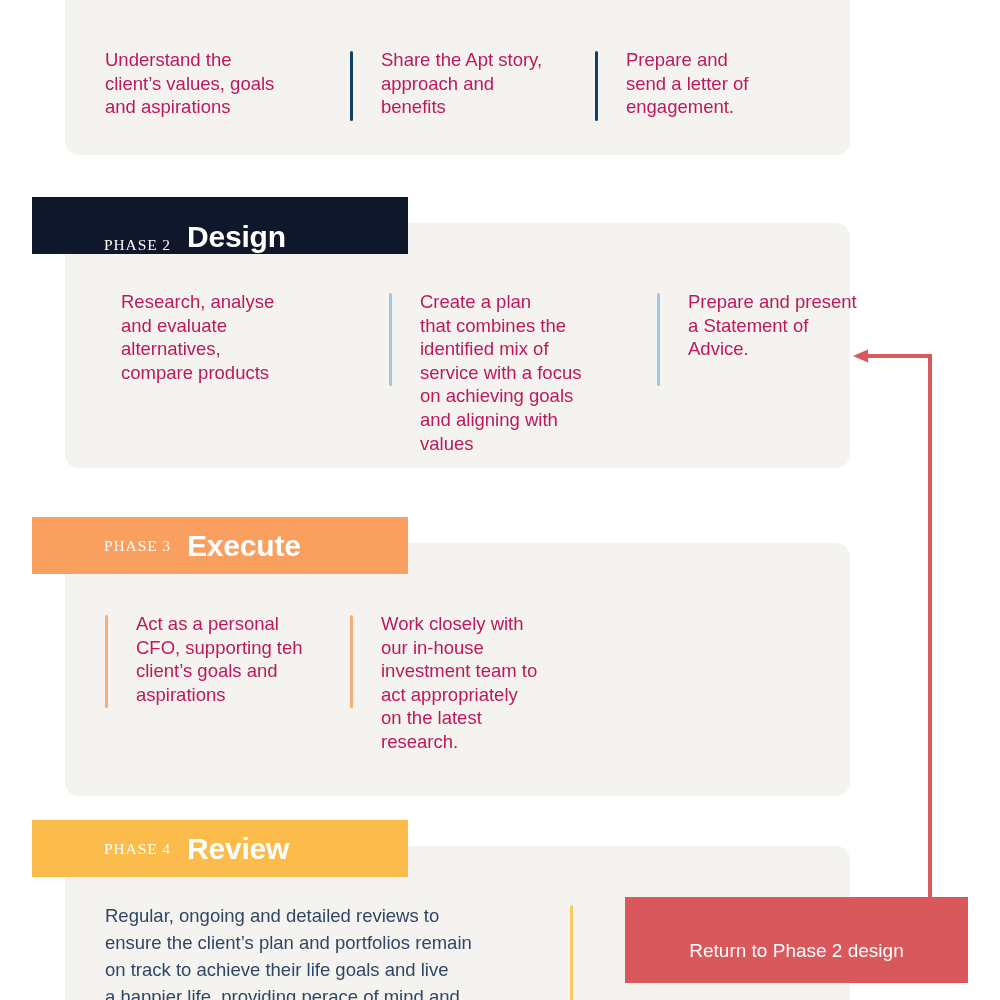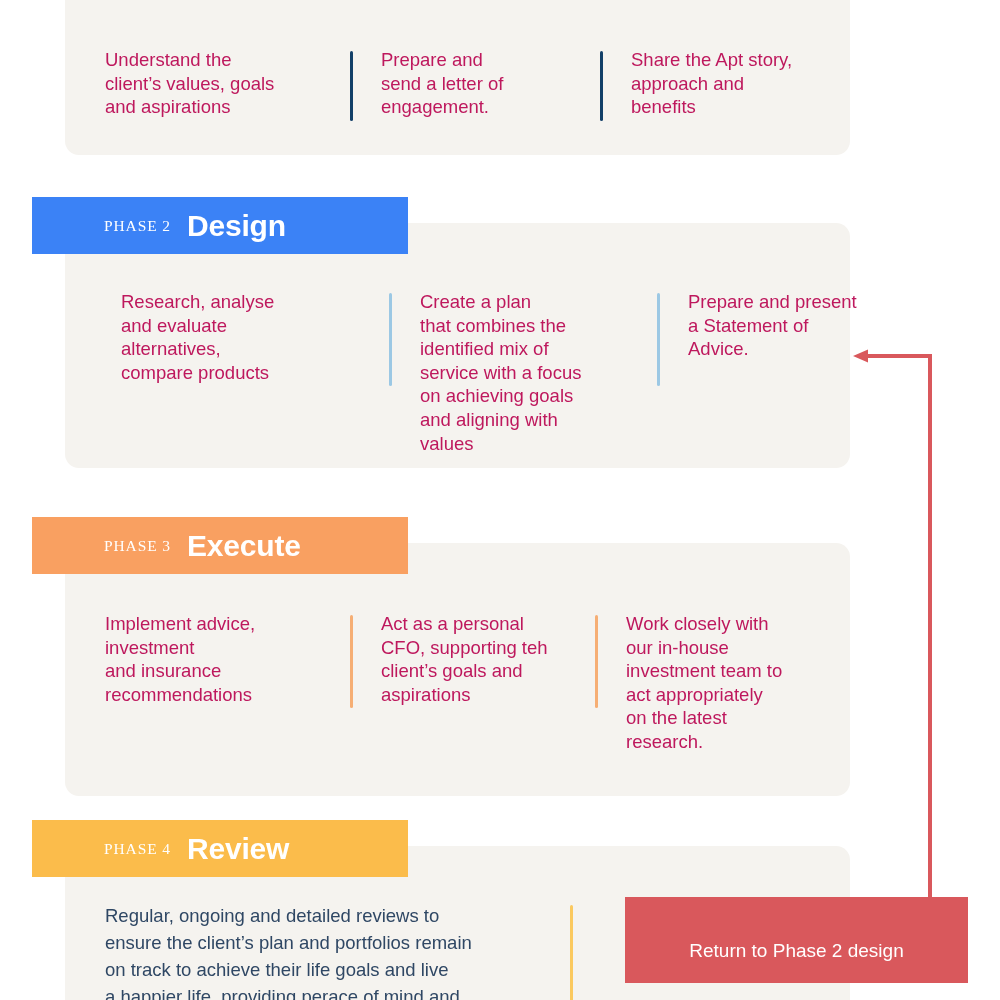--- a/index.html
+++ b/index.html
@@ -150,38 +150,38 @@
 
   <div class="phase" style="top:-30px;">
     <div class="phase-card" style="top:0px;height:185px;"></div>
 
     <div class="cols" style="top:78px;left:105px;">
       <div class="col" style="width:245px;">
         <div class="col-text">Understand the
 client’s values, goals
 and aspirations</div>
       </div>
+      <div class="col has-divider" style="width:245px;">
+        <span class="divider" style="height:70px;background:#123f68;"></span>
+        <div class="col-text">Share the Apt story,
+approach and
+benefits</div>
+      </div>
       <div class="col has-divider" style="width:250px;">
         <span class="divider" style="height:70px;background:#123f68;"></span>
         <div class="col-text">Prepare and
 send a letter of
 engagement.</div>
       </div>
-      <div class="col has-divider" style="width:245px;">
-        <span class="divider" style="height:70px;background:#123f68;"></span>
-        <div class="col-text">Share the Apt story,
-approach and
-benefits</div>
-      </div>
     </div>
   </div>
 
   <div class="phase" style="top:197px;">
     <div class="phase-card" style="top:26px;height:245px;"></div>
-    <div class="phase-header" style="top:0px;background:#3b82f6;">
+    <div class="phase-header" style="top:0px;background:#0f172a;align-items:flex-end;">
       <span class="phase-label">PHASE 2</span>
       <span class="phase-title">Design</span>
     </div>
     <div class="cols" style="top:93px;left:121px;gap:23px;">
       <div class="col" style="width:245px;">
         <div class="col-text">Research, analyse
 and evaluate
 alternatives,
 compare products</div>
       </div>
@@ -204,26 +204,20 @@
     </div>
   </div>
 
   <div class="phase" style="top:517px;">
     <div class="phase-card" style="top:26px;height:253px;"></div>
     <div class="phase-header" style="top:0px;background:#f9a061;">
       <span class="phase-label">PHASE 3</span>
       <span class="phase-title">Execute</span>
     </div>
     <div class="cols" style="top:95px;left:105px;">
-      <div class="col" style="width:245px;">
-        <div class="col-text">Implement advice,
-investment
-and insurance
-recommendations</div>
-      </div>
       <div class="col has-divider" style="width:245px;">
         <span class="divider" style="height:93px;background:#f6ae74;"></span>
         <div class="col-text">Act as a personal
 CFO, supporting teh
 client’s goals and
 aspirations</div>
       </div>
       <div class="col has-divider" style="width:250px;">
         <span class="divider" style="height:93px;background:#f6ae74;"></span>
         <div class="col-text">Work closely with

